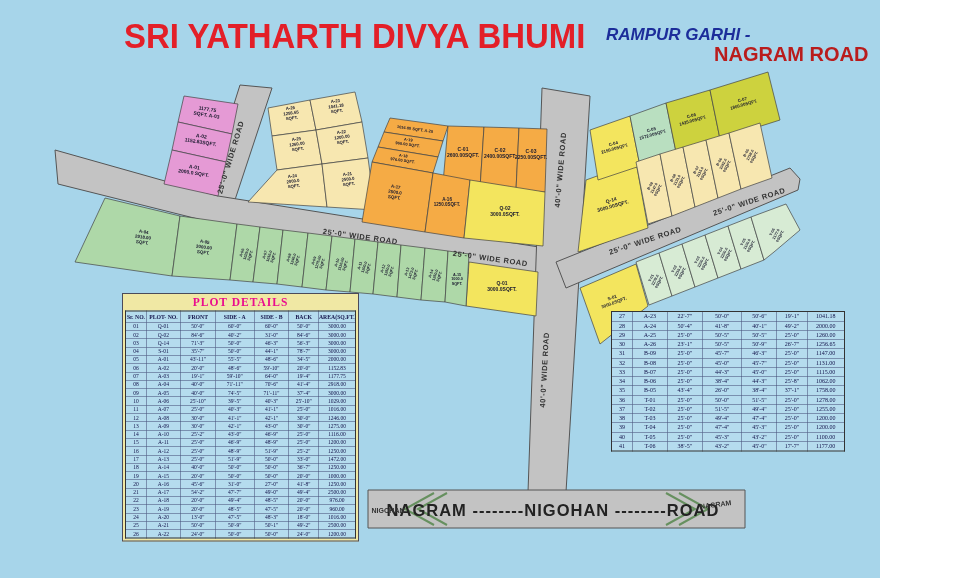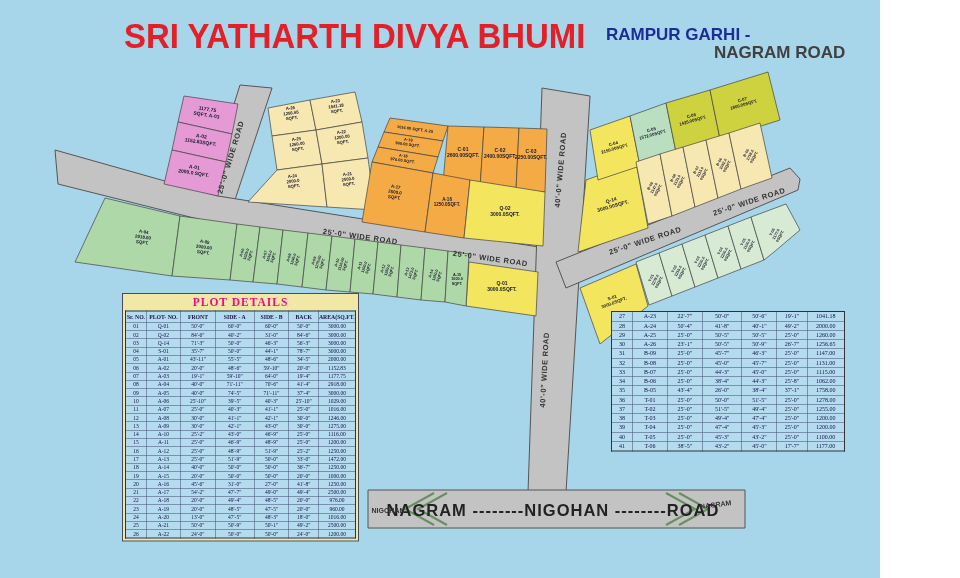--- a/index.html
+++ b/index.html
@@ -1,21 +1,21 @@
 <!DOCTYPE html>
 <html><head>
 <meta charset="utf-8">
 <style>
   html,body{margin:0;padding:0;}
   .page{position:relative;width:880px;height:578px;background:#a7d5ea;overflow:hidden;
         font-family:"Liberation Sans",sans-serif;}
   .main-title{position:absolute;left:124px;top:16px;font-size:35px;font-weight:bold;
         color:#e31f28;white-space:nowrap;transform:scaleX(.94);transform-origin:left top;}
-  .sub1{position:absolute;left:606px;top:25px;font-size:17px;font-weight:bold;color:#1c2d9a;white-space:nowrap;}
-  .sub2{position:absolute;left:714px;top:43px;font-size:17px;font-weight:bold;color:#404040;white-space:nowrap;}
+  .sub1{position:absolute;left:606px;top:25px;font-size:17px;font-weight:bold;color:#1c2d9a;white-space:nowrap;font-style:italic;}
+  .sub2{position:absolute;left:714px;top:43px;font-size:20px;font-weight:bold;color:#b91c1c;white-space:nowrap;}
   svg.map{position:absolute;left:0;top:0;}
   .tbl-wrap{position:absolute;transform:scale(.5);transform-origin:0 0;}
   #tblL{left:122px;top:293px;width:462px;background:#f0e8a4;border:2px solid #4a4a5a;padding:3px 4px 4px;}
   #tblR{left:611px;top:311px;width:468px;}
   .tbl-title{font-family:"Liberation Serif",serif;font-weight:bold;font-size:23px;
         color:#ea0d8e;text-align:center;letter-spacing:2px;margin:1px 0 3px;}
   table{border-collapse:collapse;width:100%;background:#b5dcee;table-layout:fixed;}
   td,th{border:1px solid #3c4470;font-family:"Liberation Serif",serif;color:#13134a;
         text-align:center;padding:0;overflow:hidden;white-space:nowrap;}
   #tblL td{font-size:11px;line-height:15.6px;}

